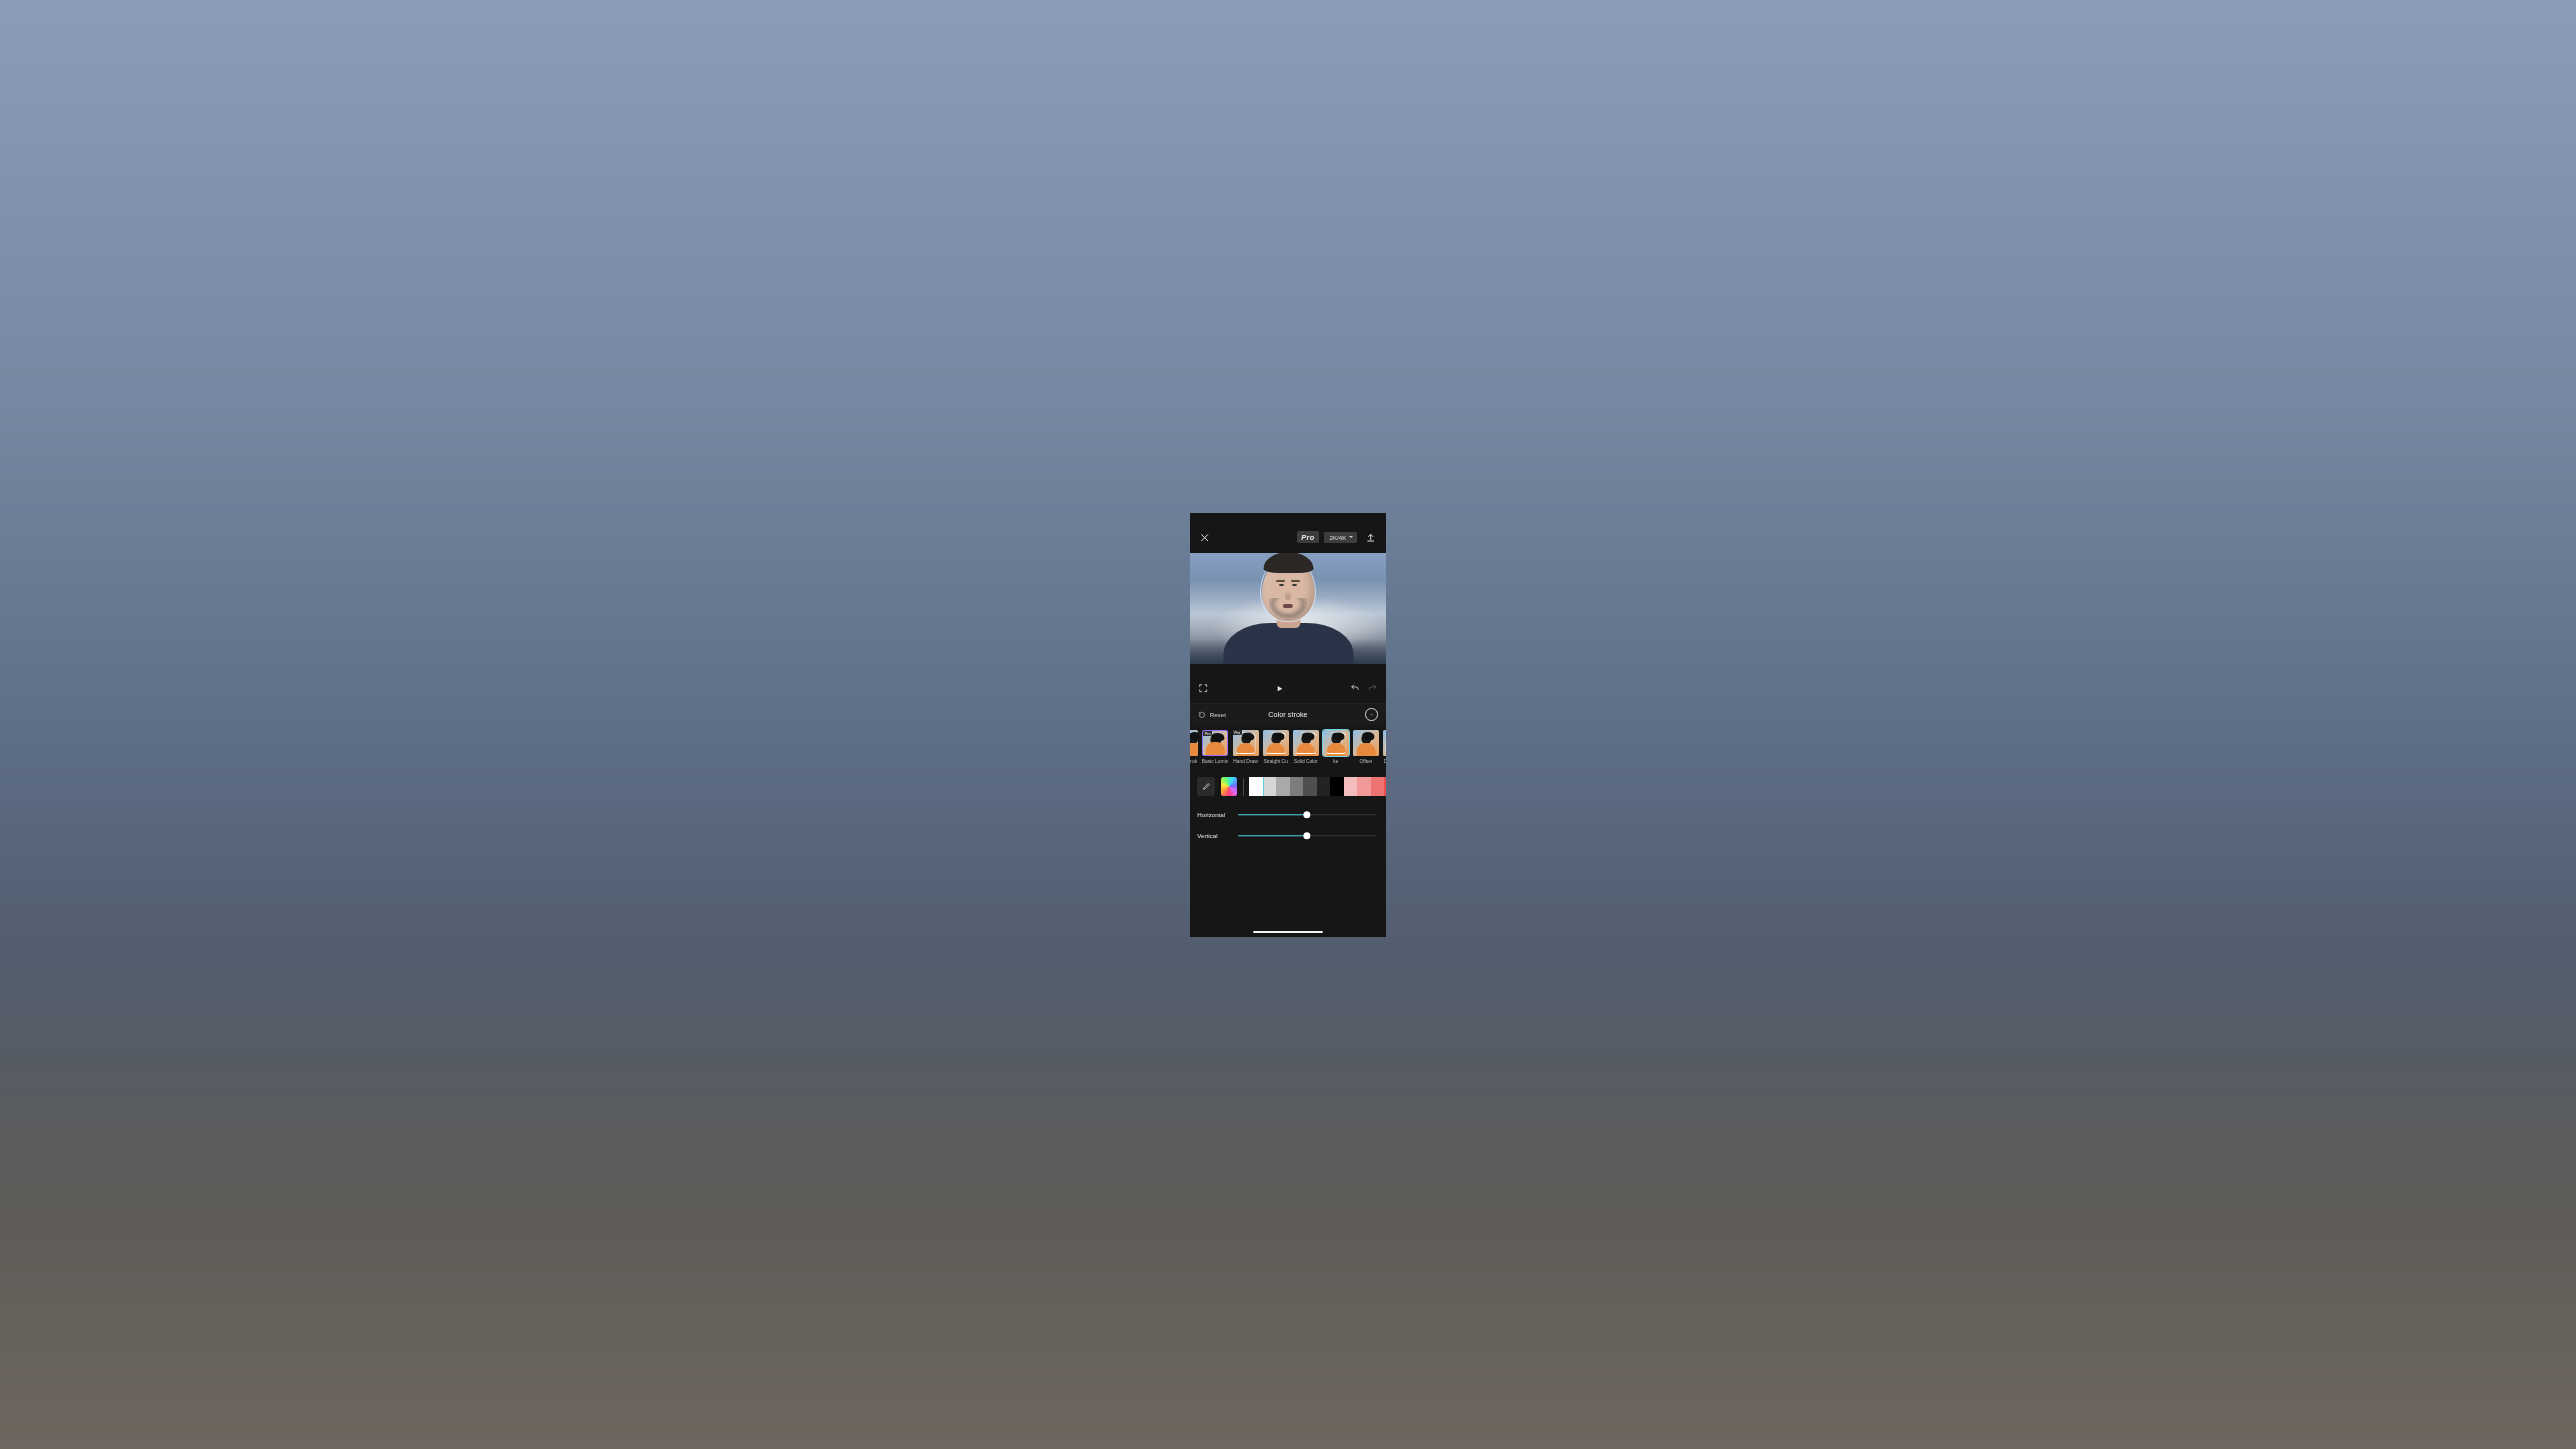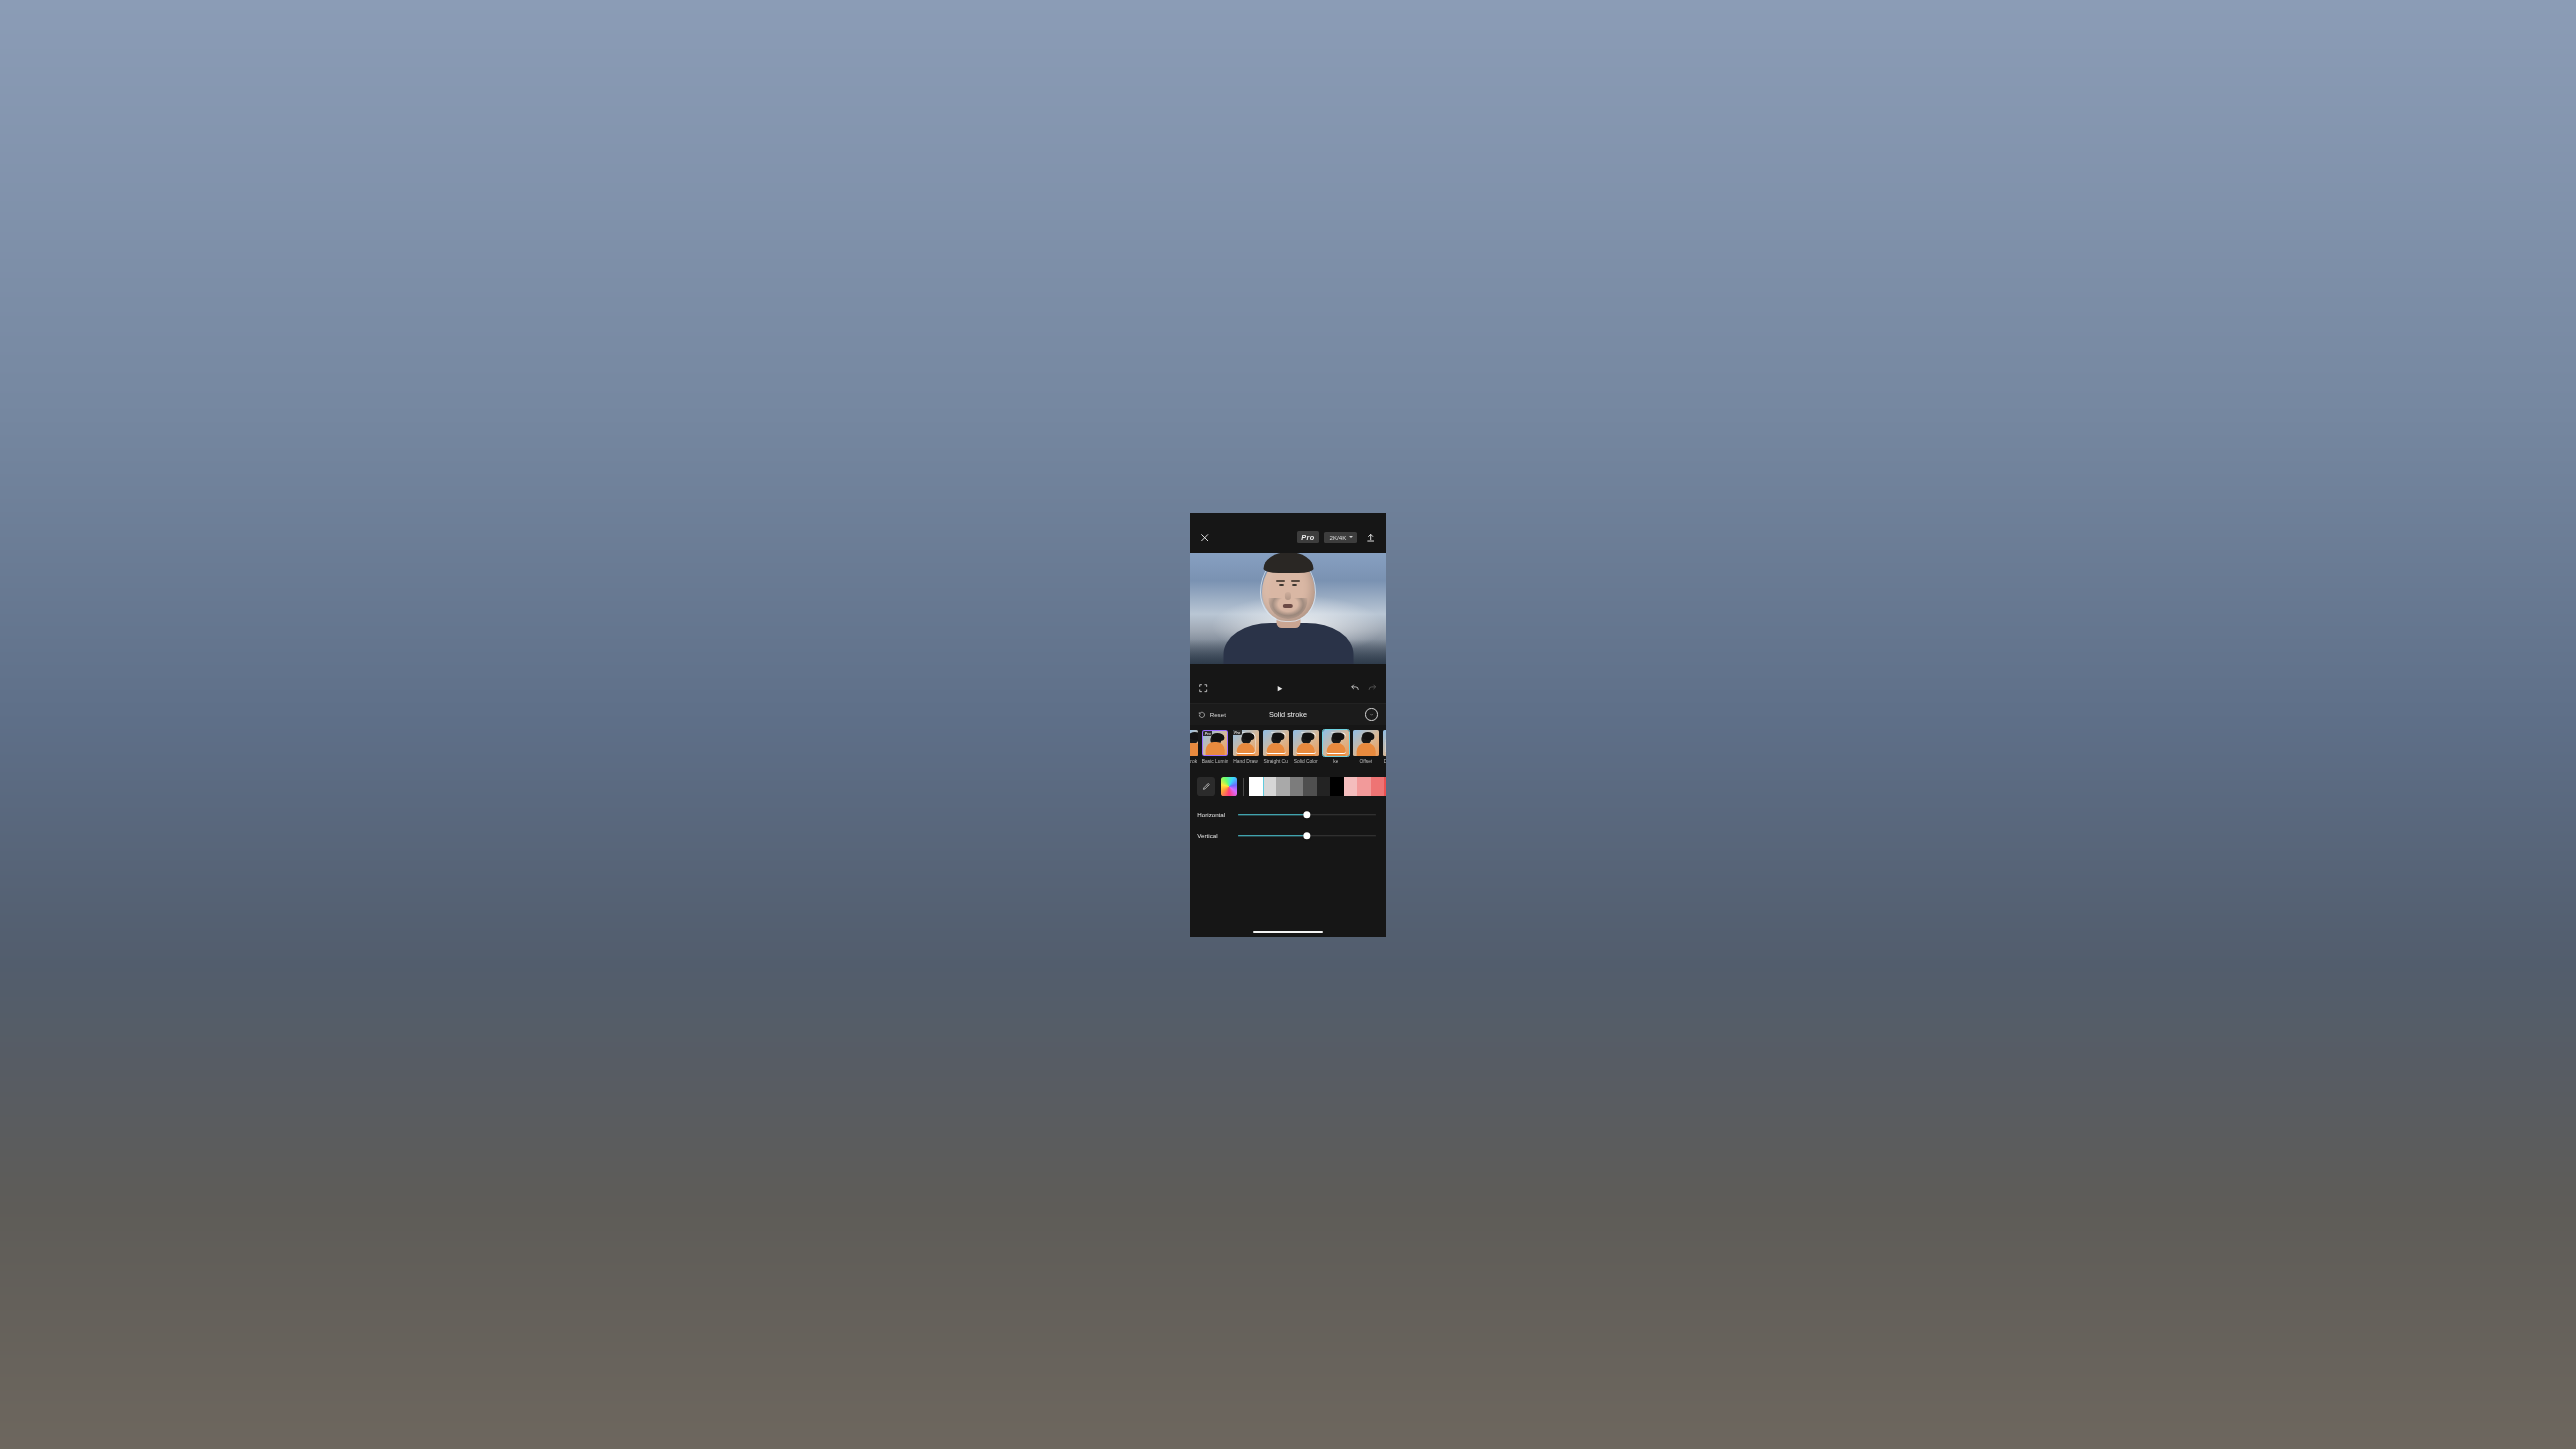--- a/index.html
+++ b/index.html
@@ -232,21 +232,21 @@
     </div>
   </div>
 
   <div class="panel-head">
     <div class="reset-btn">
       <svg viewBox="0 0 24 24">
         <path d="M4 12a8 8 0 1 0 3-6.3M4 4v5h5"></path>
       </svg>
       <span>Reset</span>
     </div>
-    <div class="panel-title">Solid stroke</div>
+    <div class="panel-title">Color stroke</div>
     <div class="collapse-btn">
       <svg viewBox="0 0 24 24">
           <path d="M6 9l6 6 6-6"></path>
         </svg>
     </div>
   </div>
 
   <div class="presets" id="presets">
       <div class="preset partial">
         <div class="thumb">

